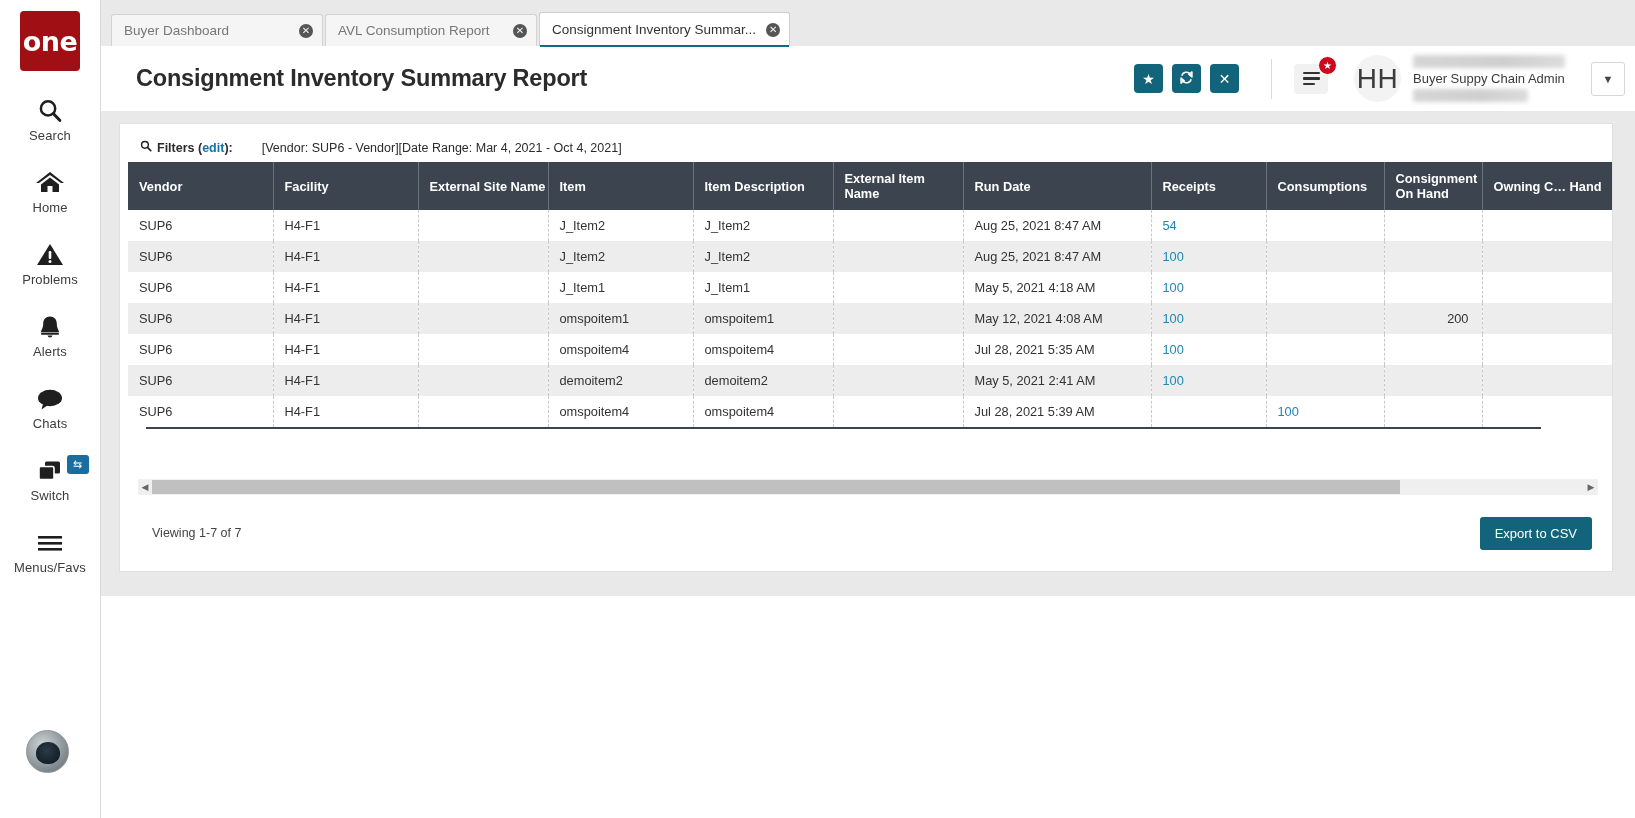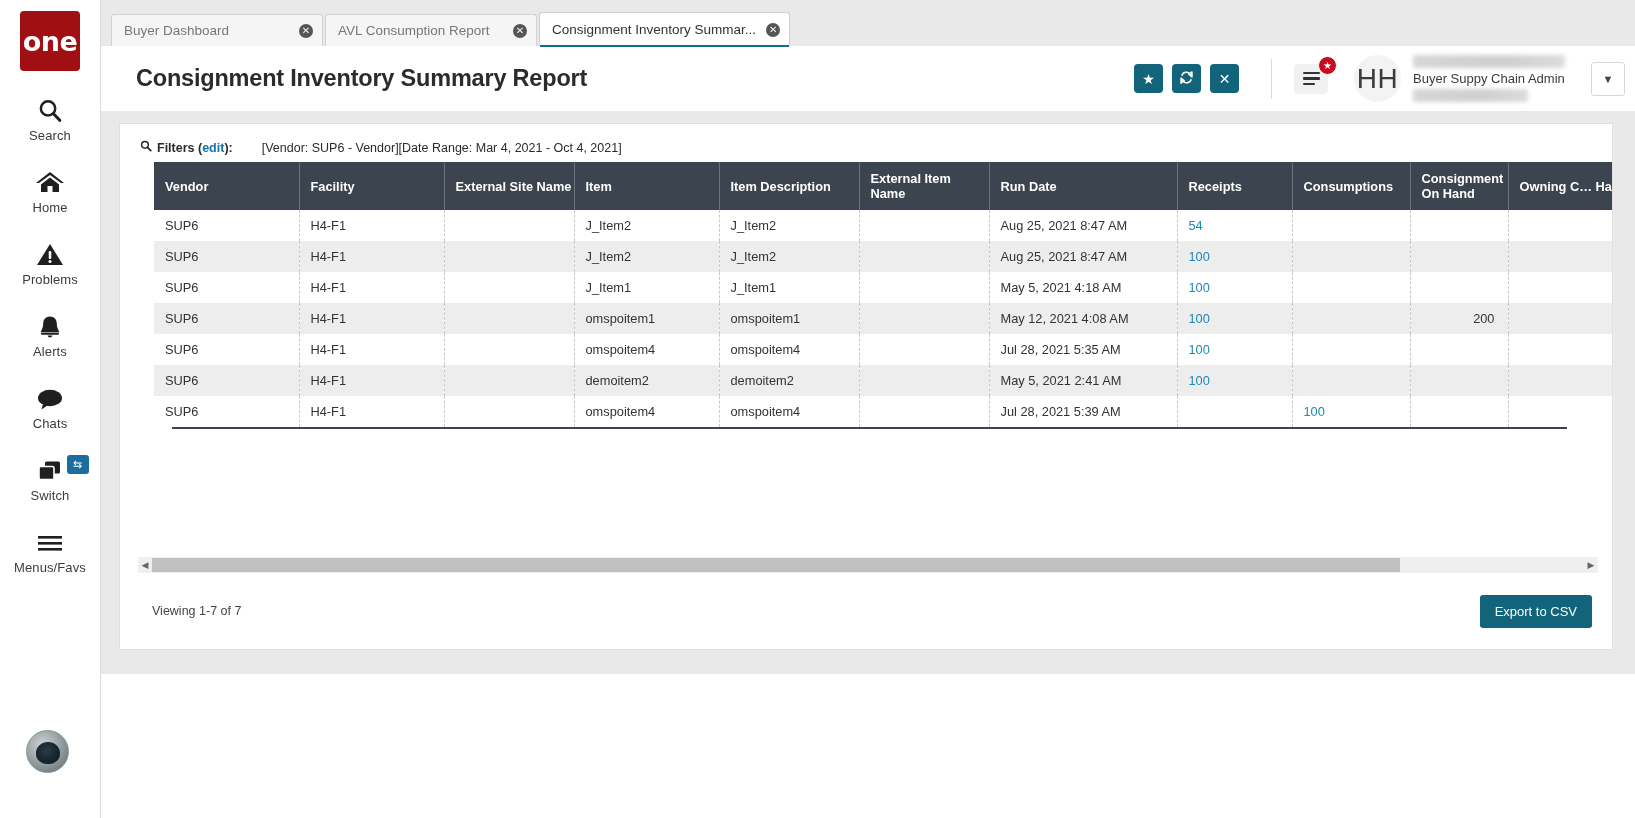--- a/index.html
+++ b/index.html
@@ -2,21 +2,21 @@
 <html><head>
 <meta charset="utf-8">
 <style>
   * { box-sizing: border-box; margin: 0; padding: 0; }
   html, body {
     width: 1635px; height: 818px;
     font-family: "Liberation Sans", sans-serif;
     background: #ffffff;
     overflow: hidden;
   }
-  #app { position: relative; width: 1635px; height: 674px; display: flex; }
+  #app { position: relative; width: 1635px; height: 596px; display: flex; }
 
   
   .rail {
     width: 101px; height: 818px; background: #ffffff;
     border-right: 1px solid #d9d9d9;
     display: flex; flex-direction: column; align-items: center;
     flex: 0 0 101px; position: relative;
   }
   .logo {
     margin-top: 11px; width: 60px; height: 60px; background: #a00f14;
@@ -128,21 +128,21 @@
     background: #ffffff; height: 100%; border: 1px solid #e0e0e0;
     display: flex; flex-direction: column; position: relative; overflow: hidden;
   }
   .filters { padding: 16px 0 7px 20px; display: flex; align-items: center; font-size: 12.5px; color: #2b2b2b; }
   .fico { margin-right: 5px; color: #222; font-size: 13px; }
   .fbold { font-weight: 700; }
   .flink { color: #1273a8; cursor: pointer; }
   .fvals { margin-left: 29px; color: #2b2b2b; }
 
   
-  .tablearea { flex: 1; overflow: hidden; position: relative; padding-left: 34px; min-height: 0; }
+  .tablearea { flex: 1; overflow: hidden; position: relative; padding-left: 8px; min-height: 0; }
   table.grid { border-collapse: collapse; table-layout: fixed; width: 1523px; }
   table.grid thead th {
     background: #3b444f; color: #fff; font-size: 12.8px; font-weight: 700;
     text-align: left; vertical-align: middle; padding: 9px 0 9px 11px; height: 38px;
     border-right: 1px solid #6b737c; line-height: 1.18;
   }
   table.grid thead th:last-child { border-right: none; }
   table.grid tbody td {
     font-size: 12.8px; color: #333; padding: 8px 0 8px 11px; height: 27px;
     border-right: 1px dashed #c9c9c9; white-space: nowrap; overflow: hidden;

